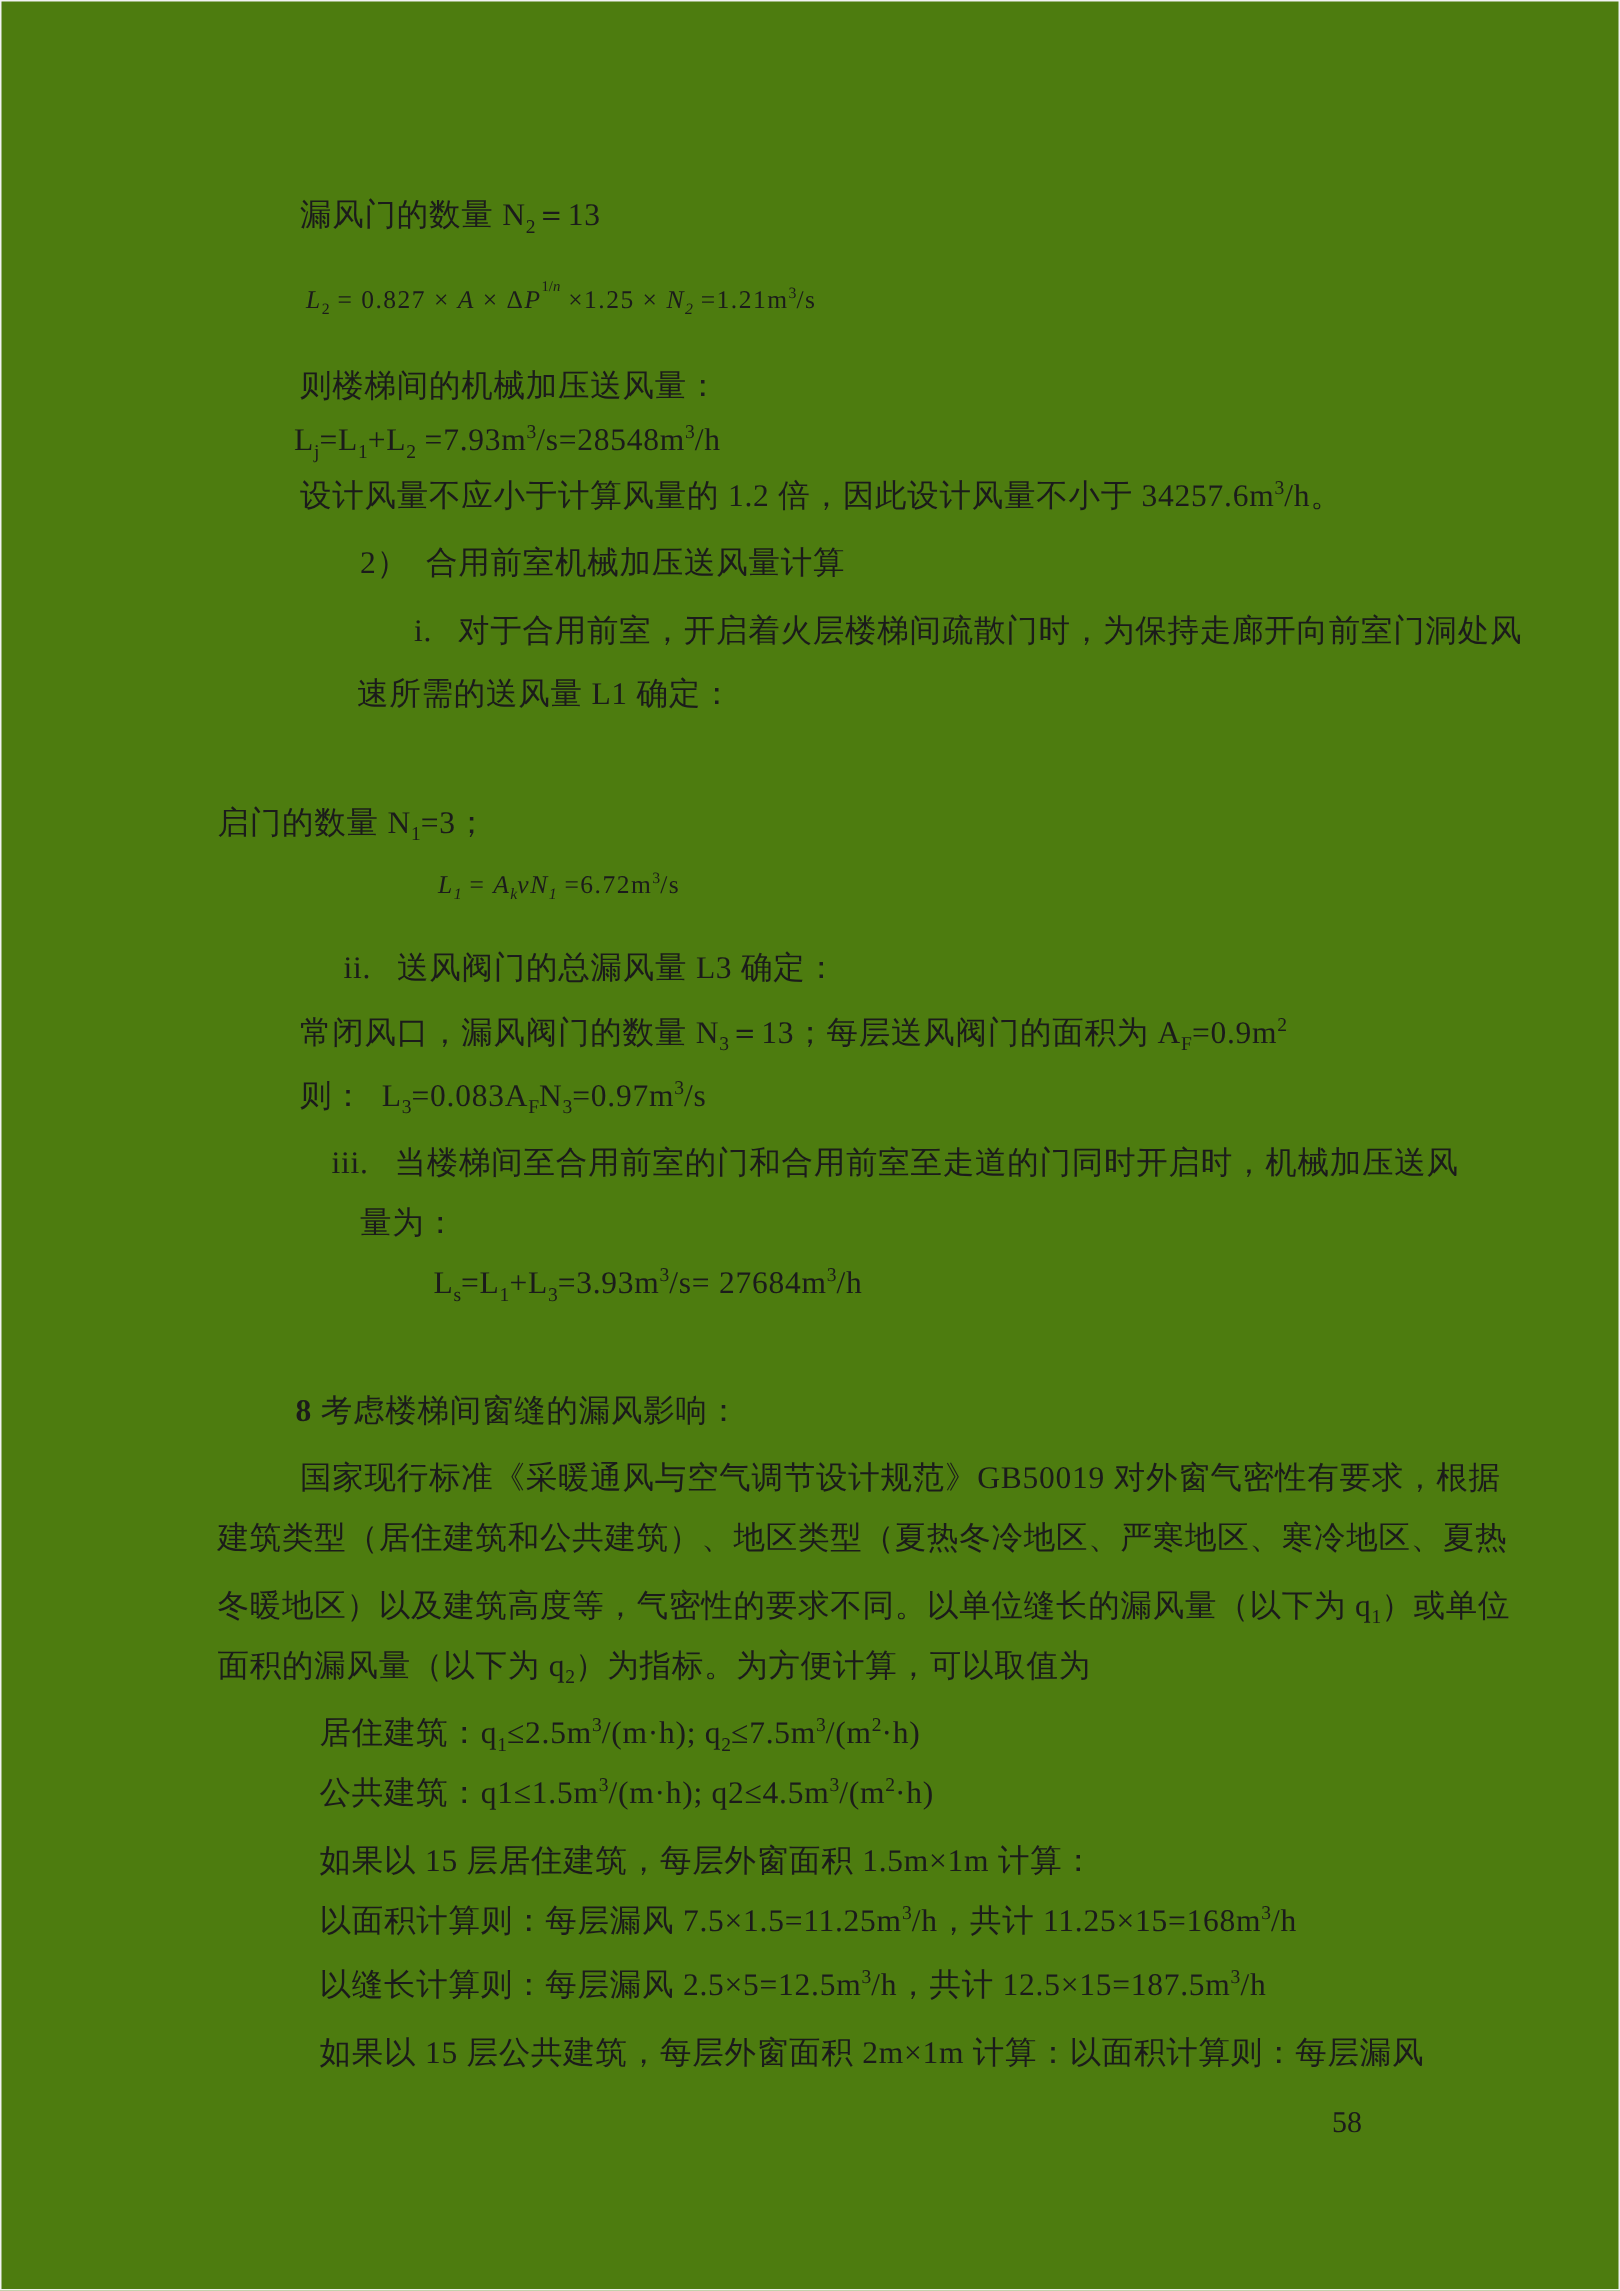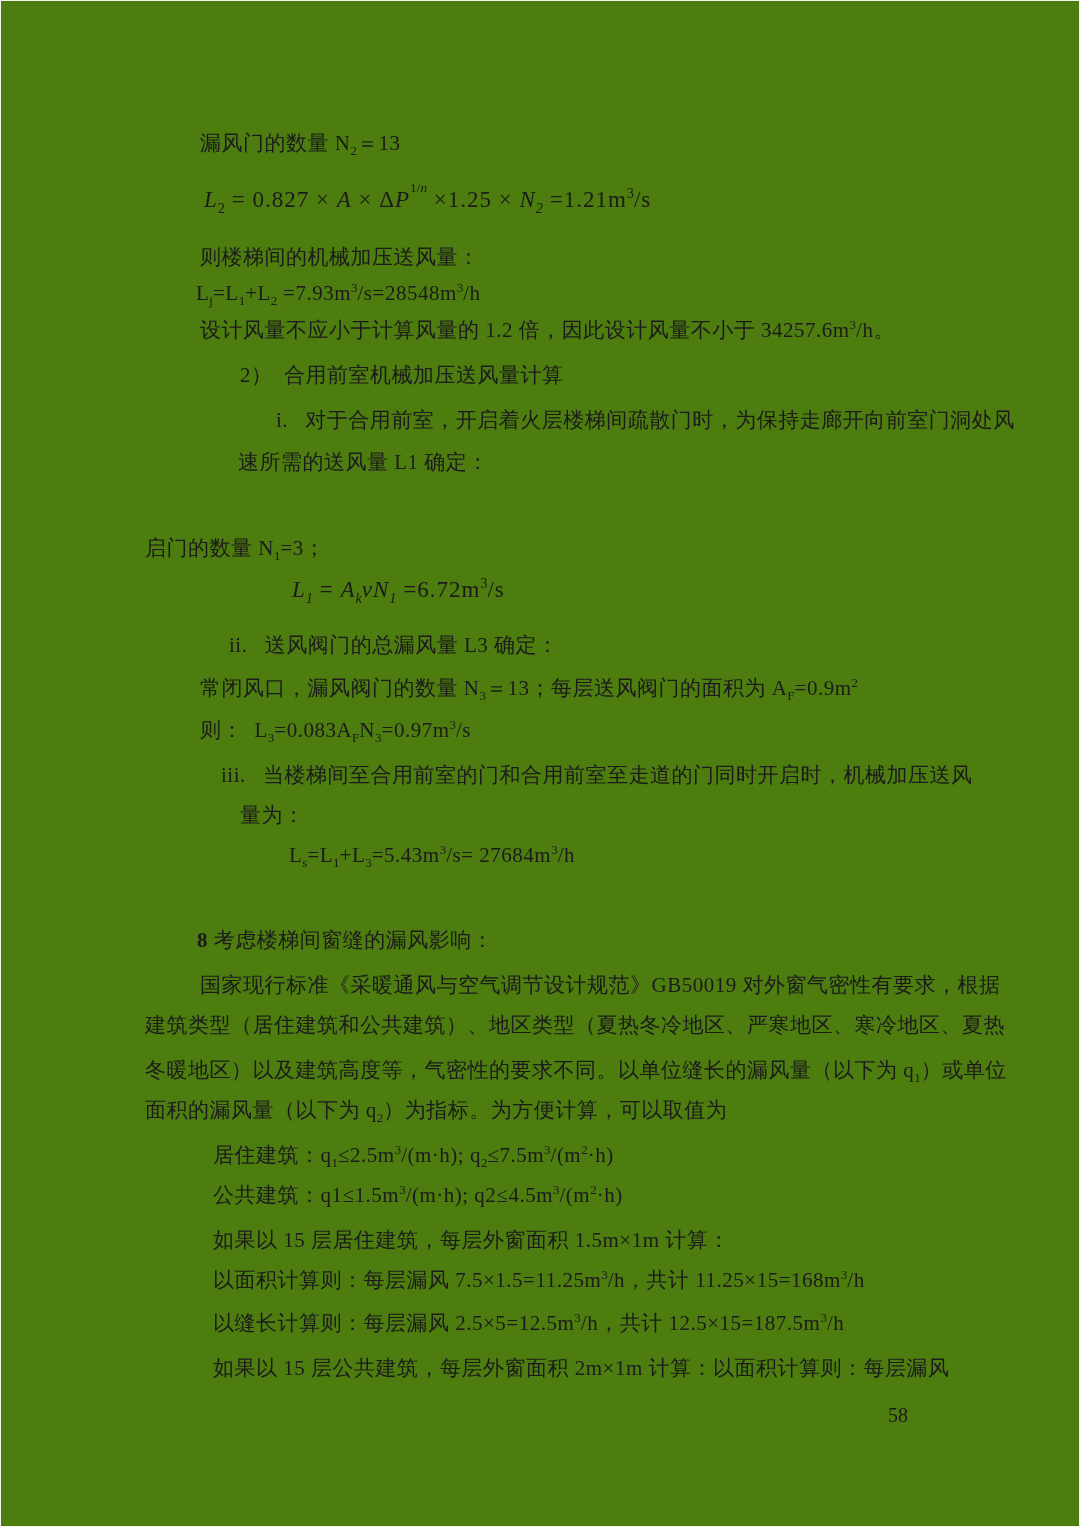--- a/index.html
+++ b/index.html
@@ -18,21 +18,21 @@
     color: #1b1b1b;
   }
   .line {
     position: absolute;
     white-space: pre;
     font-size: 21px;
     line-height: 28px;
     letter-spacing: 0.5px;
   }
   .formula {
-    font-size: 23px;
+    font-size: 17px;
     line-height: 34px;
     letter-spacing: 1px;
   }
   .pagenum {
     position: absolute;
     font-size: 20px;
     line-height: 24px;
     margin-top: 12px;
   }
   .seg-sub {
@@ -70,21 +70,21 @@
   <div class="line" style="left:240px; top:361px;"><span>2）  合用前室机械加压送风量计算</span></div>
   <div class="line" style="left:240px; top:406px;margin-left:36px;"><span>i.   对于合用前室，开启着火层楼梯间疏散门时，为保持走廊开向前室门洞处风</span></div>
   <div class="line" style="left:238px; top:448px;"><span>速所需的送风量 L1 确定：</span></div>
   <div class="line" style="left:145px; top:534px;"><span>启门的数量 N</span><span class="seg-sub">1</span><span>=3；</span></div>
   <div class="line formula" style="left:292px; top:573px;"><span class="seg-i">L</span><span class="seg-sub seg-i">1</span><span> = </span><span class="seg-i">A</span><span class="seg-sub seg-i">k</span><span class="seg-i">v</span><span class="seg-i">N</span><span class="seg-sub seg-i">1</span><span> =6.72m</span><span class="seg-sup">3</span><span>/s</span></div>
   <div class="line" style="left:229px; top:631px;"><span>ii.   送风阀门的总漏风量 L3 确定：</span></div>
   <div class="line" style="left:200px; top:674px;"><span>常闭风口，漏风阀门的数量 N</span><span class="seg-sub">3</span><span>＝13；每层送风阀门的面积为 A</span><span class="seg-sub">F</span><span>=0.9m</span><span class="seg-sup">2</span></div>
   <div class="line" style="left:200px; top:716px;"><span>则：  L</span><span class="seg-sub">3</span><span>=0.083A</span><span class="seg-sub">F</span><span>N</span><span class="seg-sub">3</span><span>=0.97m</span><span class="seg-sup">3</span><span>/s</span></div>
   <div class="line" style="left:221px; top:761px;"><span>iii.   当楼梯间至合用前室的门和合用前室至走道的门同时开启时，机械加压送风</span></div>
   <div class="line" style="left:240px; top:801px;"><span>量为：</span></div>
-  <div class="line" style="left:289px; top:841px;"><span>L</span><span class="seg-sub">s</span><span>=L</span><span class="seg-sub">1</span><span>+L</span><span class="seg-sub">3</span><span>=5.43m</span><span class="seg-sup">3</span><span>/s= 27684m</span><span class="seg-sup">3</span><span>/h</span></div>
+  <div class="line" style="left:289px; top:841px;"><span>L</span><span class="seg-sub">s</span><span>=L</span><span class="seg-sub">1</span><span>+L</span><span class="seg-sub">3</span><span>=3.93m</span><span class="seg-sup">3</span><span>/s= 27684m</span><span class="seg-sup">3</span><span>/h</span></div>
   <div class="line" style="left:197px; top:926px;"><span class="seg-b">8</span><span> 考虑楼梯间窗缝的漏风影响：</span></div>
   <div class="line" style="left:200px; top:971px;"><span>国家现行标准《采暖通风与空气调节设计规范》GB50019 对外窗气密性有要求，根据</span></div>
   <div class="line" style="left:145px; top:1011px;"><span>建筑类型（居住建筑和公共建筑）、地区类型（夏热冬冷地区、严寒地区、寒冷地区、夏热</span></div>
   <div class="line" style="left:145px; top:1056px;"><span>冬暖地区）以及建筑高度等，气密性的要求不同。以单位缝长的漏风量（以下为 q</span><span class="seg-sub">1</span><span>）或单位</span></div>
   <div class="line" style="left:145px; top:1096px;"><span>面积的漏风量（以下为 q</span><span class="seg-sub">2</span><span>）为指标。为方便计算，可以取值为</span></div>
   <div class="line" style="left:213px; top:1141px;"><span>居住建筑：q</span><span class="seg-sub">1</span><span>≤2.5m</span><span class="seg-sup">3</span><span>/(m·h); q</span><span class="seg-sub">2</span><span>≤7.5m</span><span class="seg-sup">3</span><span>/(m</span><span class="seg-sup">2</span><span>·h)</span></div>
   <div class="line" style="left:213px; top:1181px;"><span>公共建筑：q1≤1.5m</span><span class="seg-sup">3</span><span>/(m·h); q2≤4.5m</span><span class="seg-sup">3</span><span>/(m</span><span class="seg-sup">2</span><span>·h)</span></div>
   <div class="line" style="left:213px; top:1226px;"><span>如果以 15 层居住建筑，每层外窗面积 1.5m×1m 计算：</span></div>
   <div class="line" style="left:213px; top:1266px;"><span>以面积计算则：每层漏风 7.5×1.5=11.25m</span><span class="seg-sup">3</span><span>/h，共计 11.25×15=168m</span><span class="seg-sup">3</span><span>/h</span></div>
   <div class="line" style="left:213px; top:1309px;"><span>以缝长计算则：每层漏风 2.5×5=12.5m</span><span class="seg-sup">3</span><span>/h，共计 12.5×15=187.5m</span><span class="seg-sup">3</span><span>/h</span></div>

